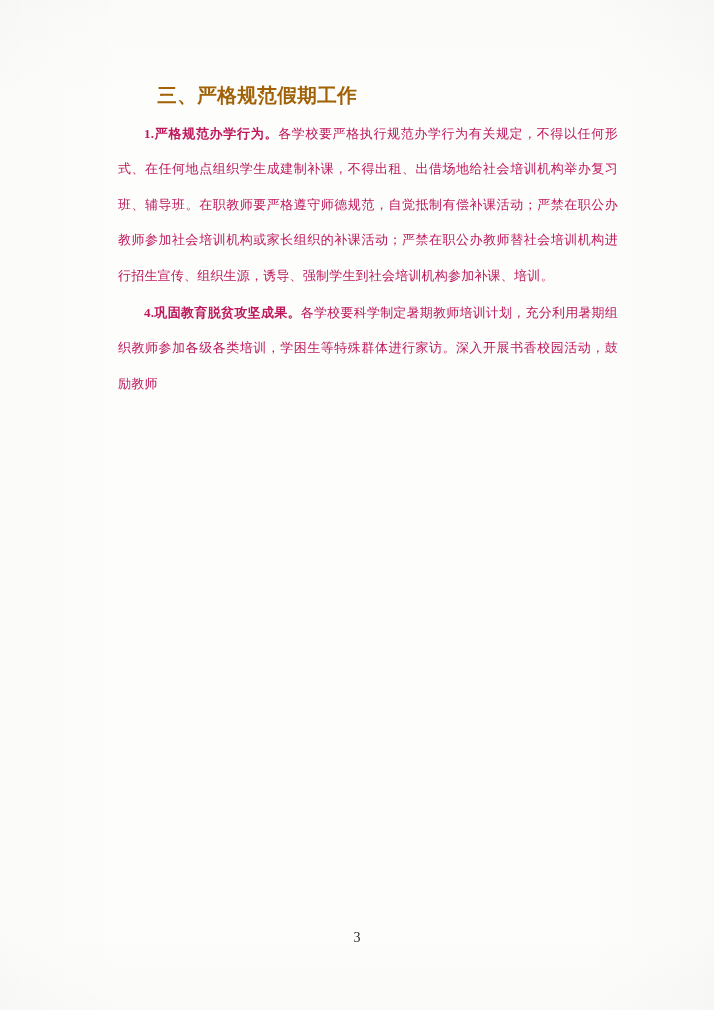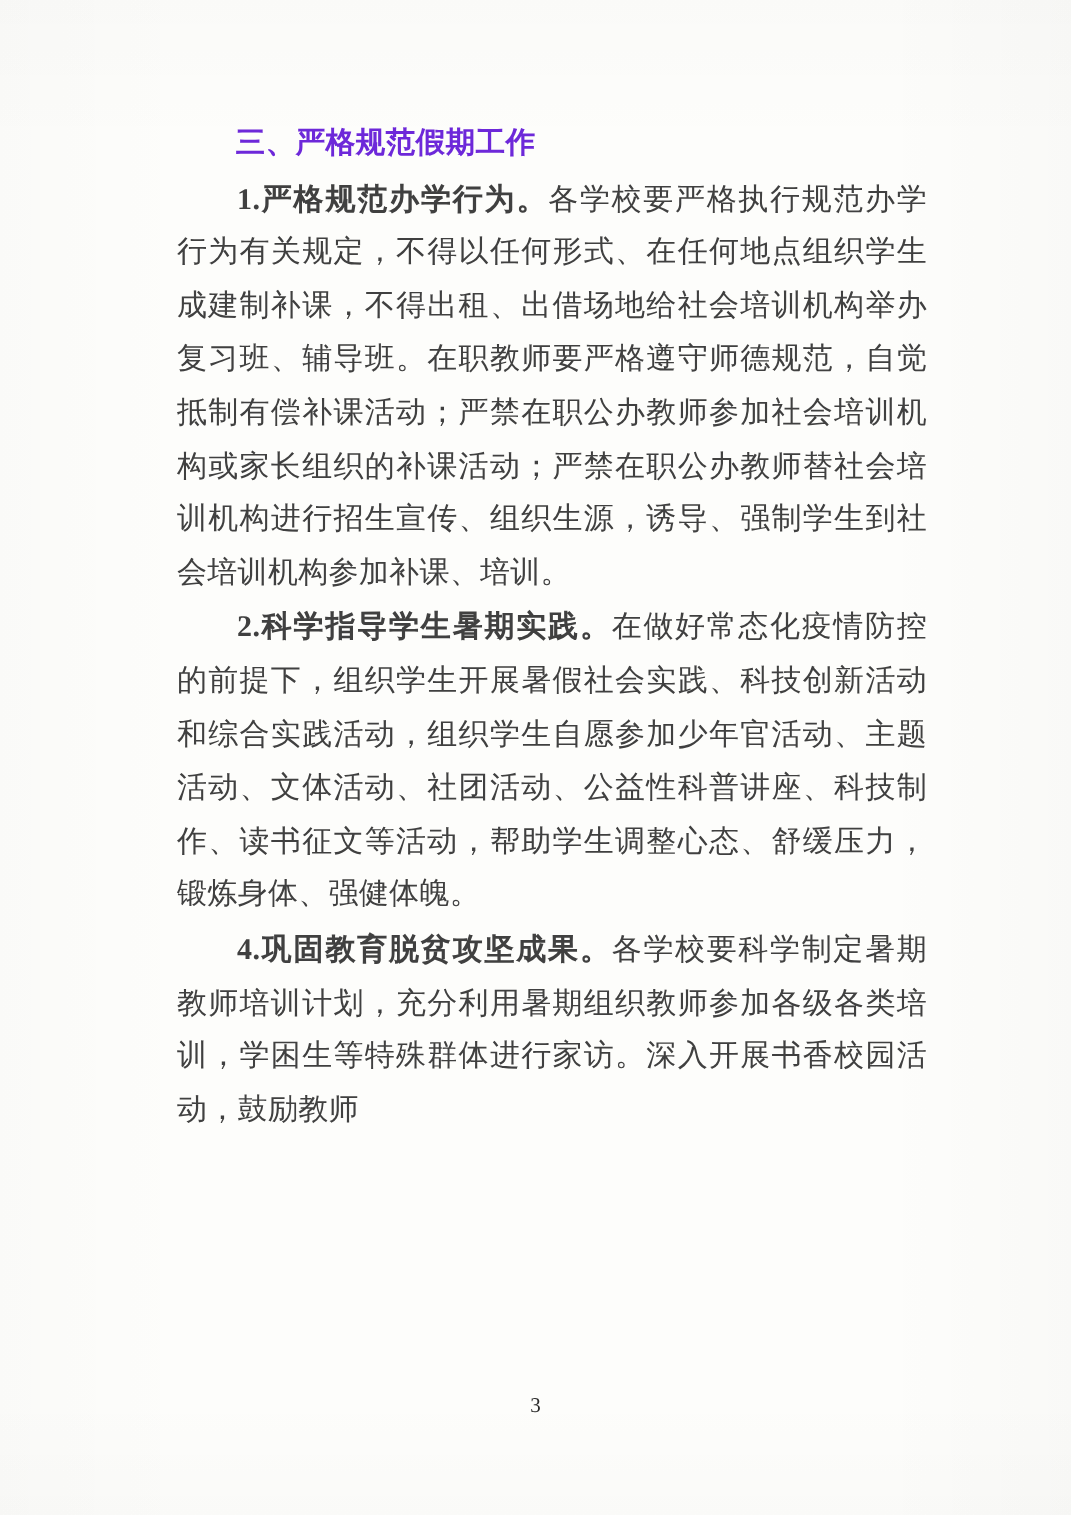--- a/index.html
+++ b/index.html
@@ -34,38 +34,38 @@
     pointer-events: none;
   }
   .content {
     position: absolute;
     left: 118px;
     top: 78px;
     width: 500px;
   }
   .para {
     margin: 0 0 1px 0;
-    font-size: 20px;
+    font-size: 13px;
     line-height: 35.6px;
     text-align: justify;
     text-justify: inter-ideograph;
     letter-spacing: 0.2px;
-    color: #404040;
+    color: #be185d;
   }
   .para.indent {
     text-indent: 2em;
   }
   .heading {
     font-weight: bold;
     font-size: 19.6px;
     line-height: 35.6px;
     margin: 0 0 2px 0;
     text-indent: 2em;
     letter-spacing: 0.4px;
-    color: #6d28d9;
+    color: #a16207;
   }
   .bold-lead {
     font-weight: bold;
     letter-spacing: 0.3px;
   }
   .page-number {
     position: absolute;
     left: 0;
     right: 0;
     top: 930px;
@@ -78,21 +78,20 @@
 </head>
 <body>
 
 <div class="page">
   <div class="content">
 
     <p class="heading">三、严格规范假期工作</p>
 
     <p class="para indent"><span class="bold-lead">1.</span><span class="bold-lead">严格规范办学行为。</span><span>各学校要严格执行规范办学行为有关规定，不得以任何形式、在任何地点组织学生成建制补课，不得出租、出借场地给社会培训机构举办复习班、辅导班。在职教师要严格遵守师德规范，自觉抵制有偿补课活动；严禁在职公办教师参加社会培训机构或家长组织的补课活动；严禁在职公办教师替社会培训机构进行招生宣传、组织生源，诱导、强制学生到社会培训机构参加补课、培训。</span></p>
 
-    <p class="para indent"><span class="bold-lead">2.</span><span class="bold-lead">科学指导学生暑期实践。</span><span>在做好常态化疫情防控的前提下，组织学生开展暑假社会实践、科技创新活动和综合实践活动，组织学生自愿参加少年官活动、主题活动、文体活动、社团活动、公益性科普讲座、科技制作、读书征文等活动，帮助学生调整心态、舒缓压力，锻炼身体、强健体魄。</span></p>
 
 
     <p class="para indent"><span class="bold-lead">4.</span><span class="bold-lead">巩固教育脱贫攻坚成果。</span><span>各学校要科学制定暑期教师培训计划，充分利用暑期组织教师参加各级各类培训，学困生等特殊群体进行家访。深入开展书香校园活动，鼓励教师</span></p>
 
   </div>
 
   <div class="page-number">3</div>
 </div>
 
 </body></html>

